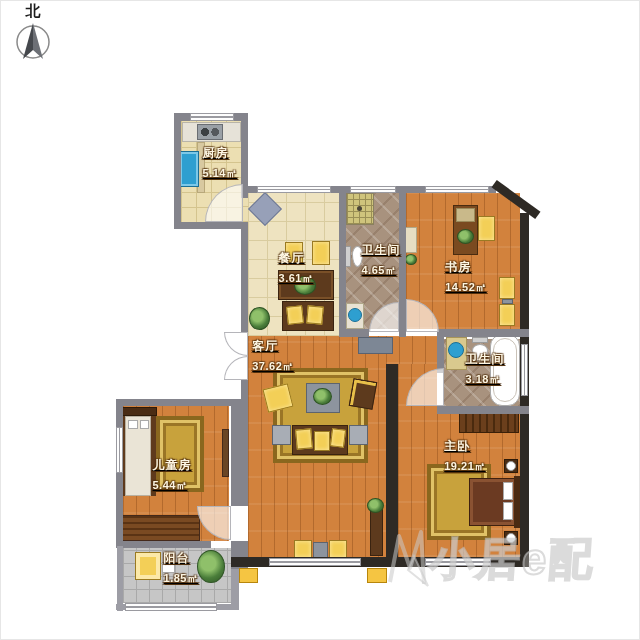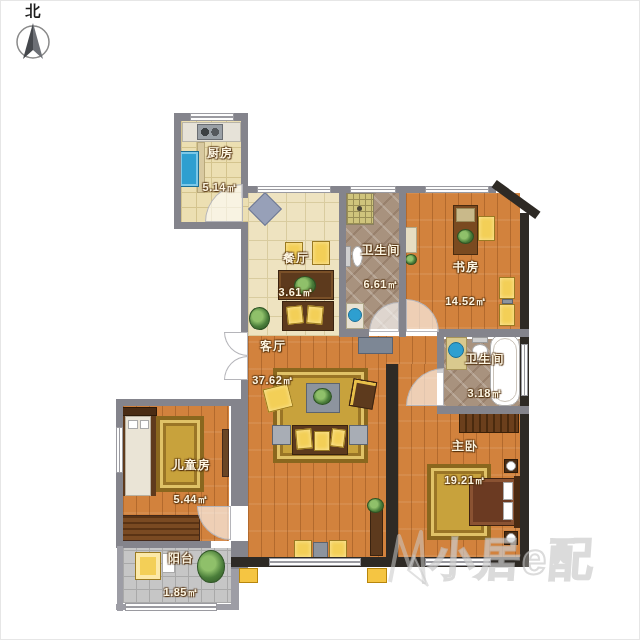--- a/index.html
+++ b/index.html
@@ -32,24 +32,24 @@
   
   .f{z-index:3;box-sizing:border-box;}
   .rug{background-color:#c8a23c;border:4px solid #8a671e;box-shadow:inset 0 0 0 3px #e0c267,inset 0 0 0 6px #9a7526;z-index:2;box-sizing:border-box;}
   .yellow{background:#f3cf57;border:1px solid #9a7a22;box-shadow:inset 0 0 4px #fce9a8;}
   .darkwood{background:#5d3a1d;border:1px solid #3a2310;}
   .plant{background:radial-gradient(circle at 40% 40%,#8fc06a 0 30%,#4a7d3a 60%,#2e5424 100%);border-radius:50%;border:1px solid #2e5424;}
   .whitefix{background:#fff;border:1px solid #a9a9a9;}
   .blue{background:#2e9fd0;border:1px solid #1a6f96;}
   .graybox{background:#8d949e;border:1px solid #5d646e;}
   
-  .lbl{position:absolute;transform:translateX(-50%);text-align:center;z-index:7;white-space:nowrap;}
+  .lbl{position:absolute;transform:translateX(-50%);text-align:left;z-index:7;white-space:nowrap;text-decoration:underline;}
   .rn{font-size:12px;font-weight:bold;color:#fdf6e3;letter-spacing:1px;
       text-shadow:1px 1px 1px rgba(80,45,10,.95),-1px -1px 1px rgba(80,45,10,.6),1px -1px 1px rgba(80,45,10,.6),-1px 1px 1px rgba(80,45,10,.6);}
-  .ra{font-size:11px;font-weight:bold;color:#fdf6e3;margin-top:18px;letter-spacing:.5px;
+  .ra{font-size:11px;font-weight:bold;color:#fdf6e3;margin-top:4px;letter-spacing:.5px;
       text-shadow:1px 1px 1px rgba(80,45,10,.95),-1px -1px 1px rgba(80,45,10,.6),1px -1px 1px rgba(80,45,10,.6),-1px 1px 1px rgba(80,45,10,.6);}
   
   #compass{position:absolute;left:8px;top:2px;width:48px;height:62px;z-index:9;text-align:center;}
   #compass .n{font-size:15px;font-weight:bold;color:#1c1c1c;line-height:16px;}
   
   #watermark{position:absolute;left:383px;top:527px;z-index:9;display:flex;align-items:center;pointer-events:none;}
   #watermark .wtxt{font-size:44px;font-weight:bold;letter-spacing:2px;color:rgba(255,255,255,.28);
       -webkit-text-stroke:2px rgba(195,195,195,.6);transform:skewX(-4deg);line-height:60px;}
 </style>
 </head>
@@ -207,35 +207,35 @@
   <div class="lbl" style="left:219px;top:144px;">
     <div class="rn">厨房</div>
     <div class="ra">5.14㎡</div>
   </div>
   <div class="lbl" style="left:295px;top:249px;">
     <div class="rn">餐厅</div>
     <div class="ra">3.61㎡</div>
   </div>
   <div class="lbl" style="left:380px;top:241px;">
     <div class="rn">卫生间</div>
-    <div class="ra">6.61㎡</div>
+    <div class="ra">4.65㎡</div>
   </div>
   <div class="lbl" style="left:465px;top:258px;">
     <div class="rn">书房</div>
     <div class="ra">14.52㎡</div>
   </div>
   <div class="lbl" style="left:272px;top:337px;">
     <div class="rn">客厅</div>
     <div class="ra">37.62㎡</div>
   </div>
   <div class="lbl" style="left:484px;top:350px;">
     <div class="rn">卫生间</div>
     <div class="ra">3.18㎡</div>
   </div>
-  <div class="lbl" style="left:190px;top:456px;">
+  <div class="lbl" style="left:171px;top:456px;">
     <div class="rn">儿童房</div>
     <div class="ra">5.44㎡</div>
   </div>
   <div class="lbl" style="left:464px;top:437px;">
     <div class="rn">主卧</div>
     <div class="ra">19.21㎡</div>
   </div>
   <div class="lbl" style="left:180px;top:549px;">
     <div class="rn">阳台</div>
     <div class="ra">1.85㎡</div>

